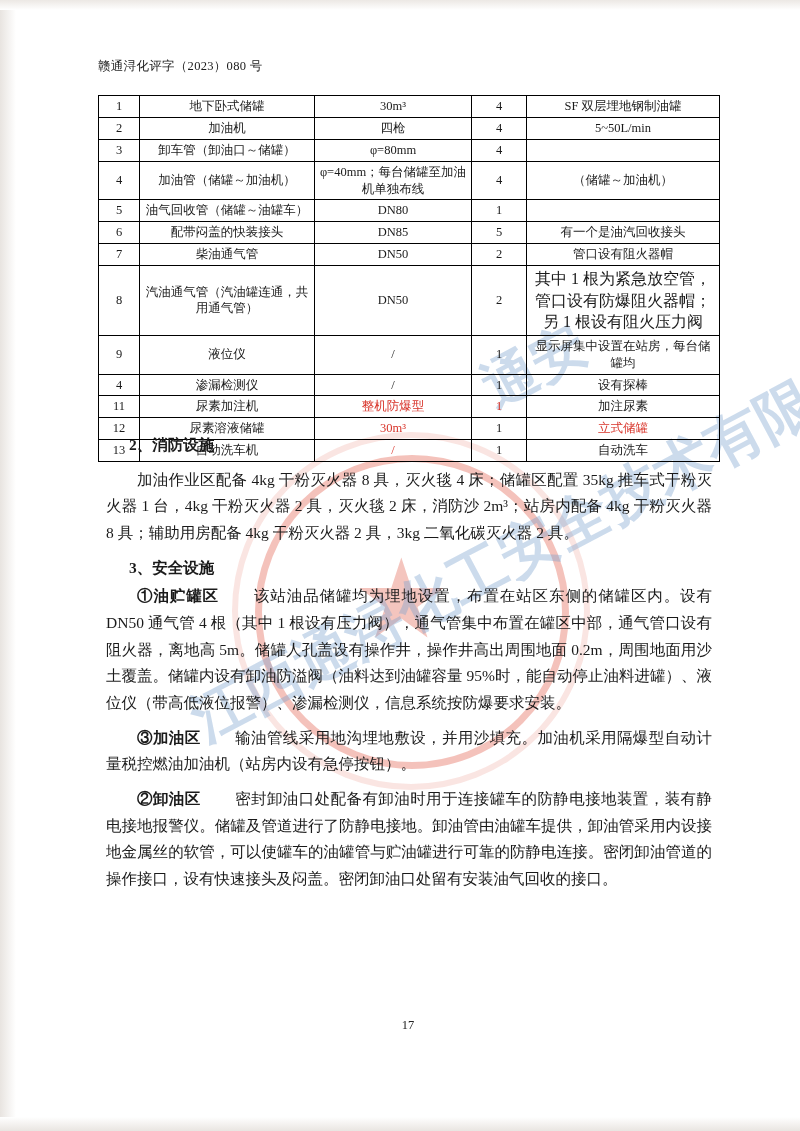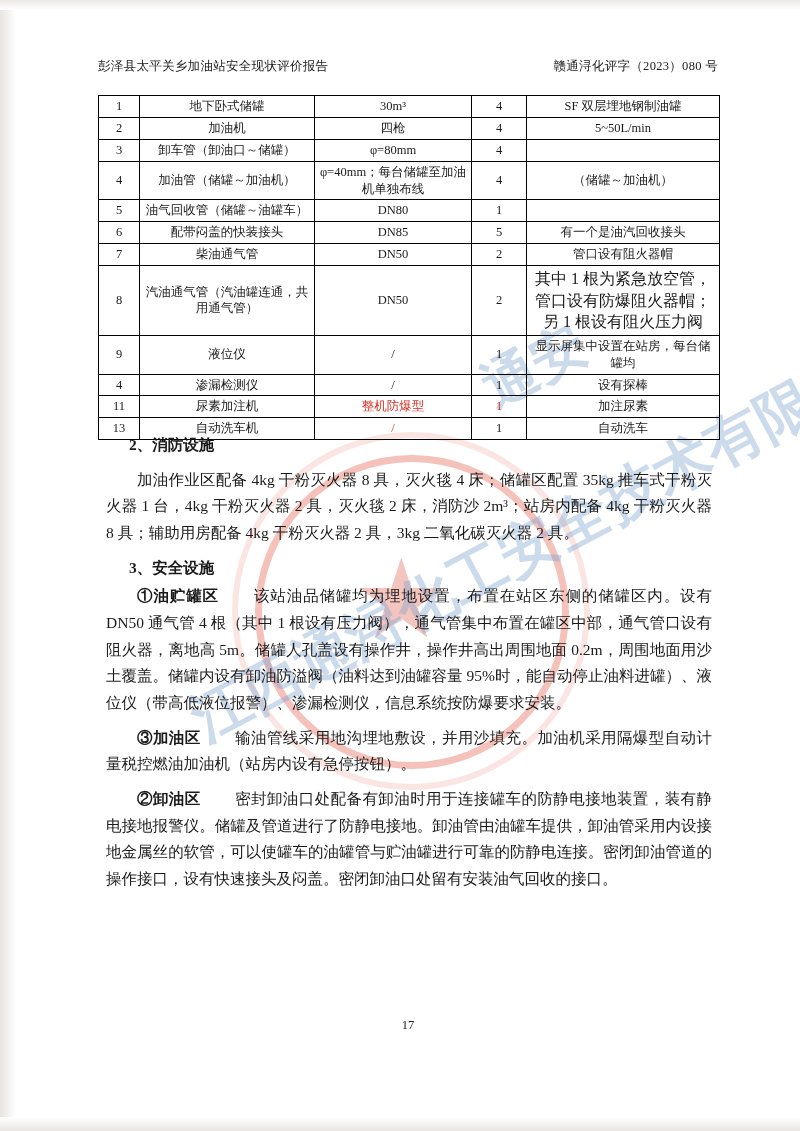--- a/index.html
+++ b/index.html
@@ -121,21 +121,20 @@
 
   <div class="wm">
     <div class="wm-arc"></div>
     <div class="wm-circle"></div>
     <div class="wm-star">★</div>
     <div class="wm-text wm-t1">江西通浔化工安全技术有限公司</div>
     <div class="wm-text wm-t2">通安</div>
   </div>
 
   <div class="header">
-    <div class="hleft">彭泽县太平关乡加油站安全现状评价报告</div>
     <div class="hright">赣通浔化评字（2023）080 号</div>
   </div>
 
   <table class="spec">
     <tbody id="table-body">
         <tr>
           <td class="c-no">1</td>
           <td class="c-name">地下卧式储罐</td>
           <td class="c-spec">30m³</td>
           <td class="c-qty">4</td>
@@ -205,20 +204,27 @@
           <td class="c-note left">设有探棒</td>
         </tr>
         <tr>
           <td class="c-no">11</td>
           <td class="c-name">尿素加注机</td>
           <td class="c-spec red">整机防爆型</td>
           <td class="c-qty red">1</td>
           <td class="c-note left">加注尿素</td>
         </tr>
         <tr>
+          <td class="c-no">12</td>
+          <td class="c-name">尿素溶液储罐</td>
+          <td class="c-spec red">30m³</td>
+          <td class="c-qty">1</td>
+          <td class="c-note red left">立式储罐</td>
+        </tr>
+        <tr>
           <td class="c-no">13</td>
           <td class="c-name">自动洗车机</td>
           <td class="c-spec red">/</td>
           <td class="c-qty">1</td>
           <td class="c-note left">自动洗车</td>
         </tr>
       </tbody>
   </table>
 
   <div class="body">

